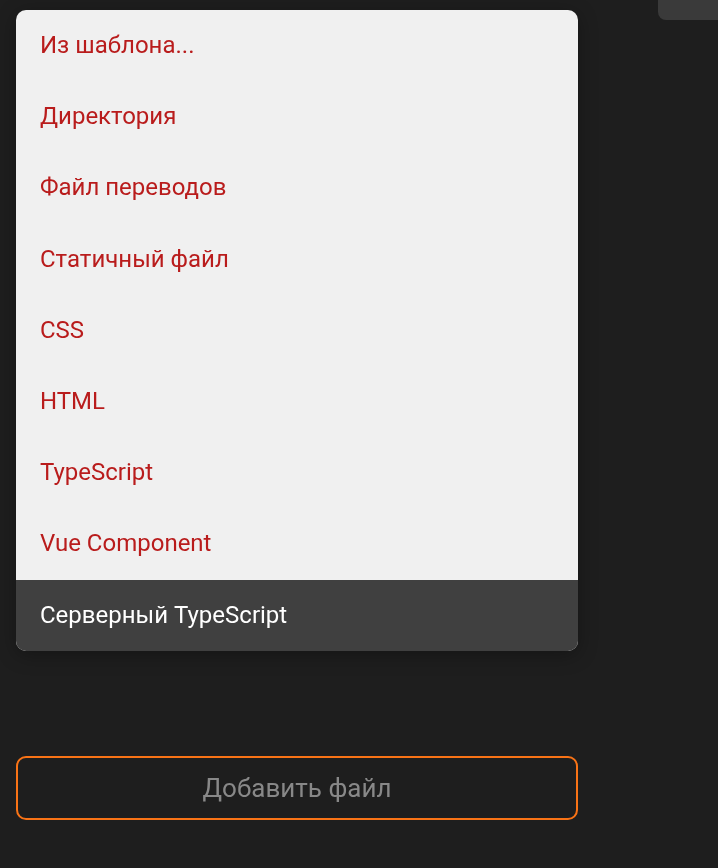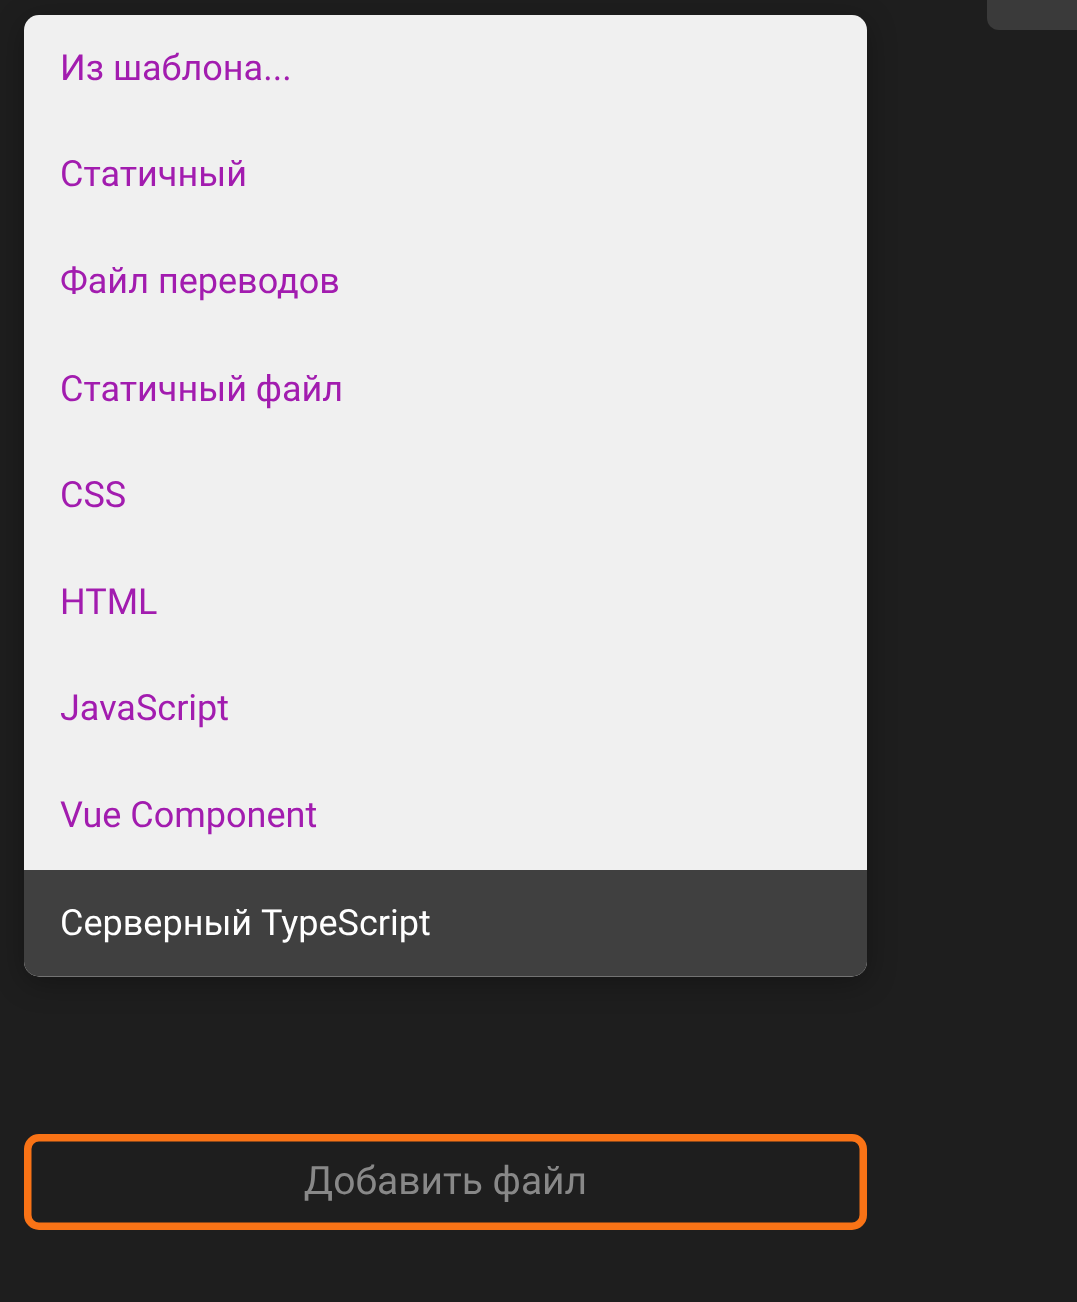--- a/index.html
+++ b/index.html
@@ -34,74 +34,74 @@
       width: 562px;
       background: #f0f0f0;
       border-radius: 10px;
       overflow: hidden;
       box-shadow: 0 4px 20px rgba(0,0,0,0.3);
     }
     
     .menu-item {
       padding: 20px 24px;
       font-size: 24px;
-      color: #a21caf;
+      color: #b91c1c;
       cursor: pointer;
       line-height: 1.3;
     }
     
     .menu-item.selected {
       background: #404040;
       color: #fff;
     }
     
     .add-file-button {
       position: absolute;
       top: 756px;
       left: 16px;
       width: 562px;
       height: 64px;
       background: transparent;
-      border: 5px solid #f97316;
+      border: 2px solid #f97316;
       border-radius: 10px;
       color: #888;
       font-size: 26px;
       font-family: inherit;
       cursor: pointer;
       display: flex;
       align-items: center;
       justify-content: center;
     }
   </style>
 </head>
 <body>
 
 <div class="tab-fragment"></div>
 
 <div class="dropdown-menu">
   <div class="menu-item">
     <span>Из шаблона...</span>
   </div>
   <div class="menu-item">
-    <span>Статичный</span>
+    <span>Директория</span>
   </div>
   <div class="menu-item">
     <span>Файл переводов</span>
   </div>
   <div class="menu-item">
     <span>Статичный файл</span>
   </div>
   <div class="menu-item">
     <span>CSS</span>
   </div>
   <div class="menu-item">
     <span>HTML</span>
   </div>
   <div class="menu-item">
-    <span>JavaScript</span>
+    <span>TypeScript</span>
   </div>
   <div class="menu-item">
     <span>Vue Component</span>
   </div>
   <div class="menu-item selected">
     <span>Серверный TypeScript</span>
   </div>
 </div>
 
 <button class="add-file-button">

